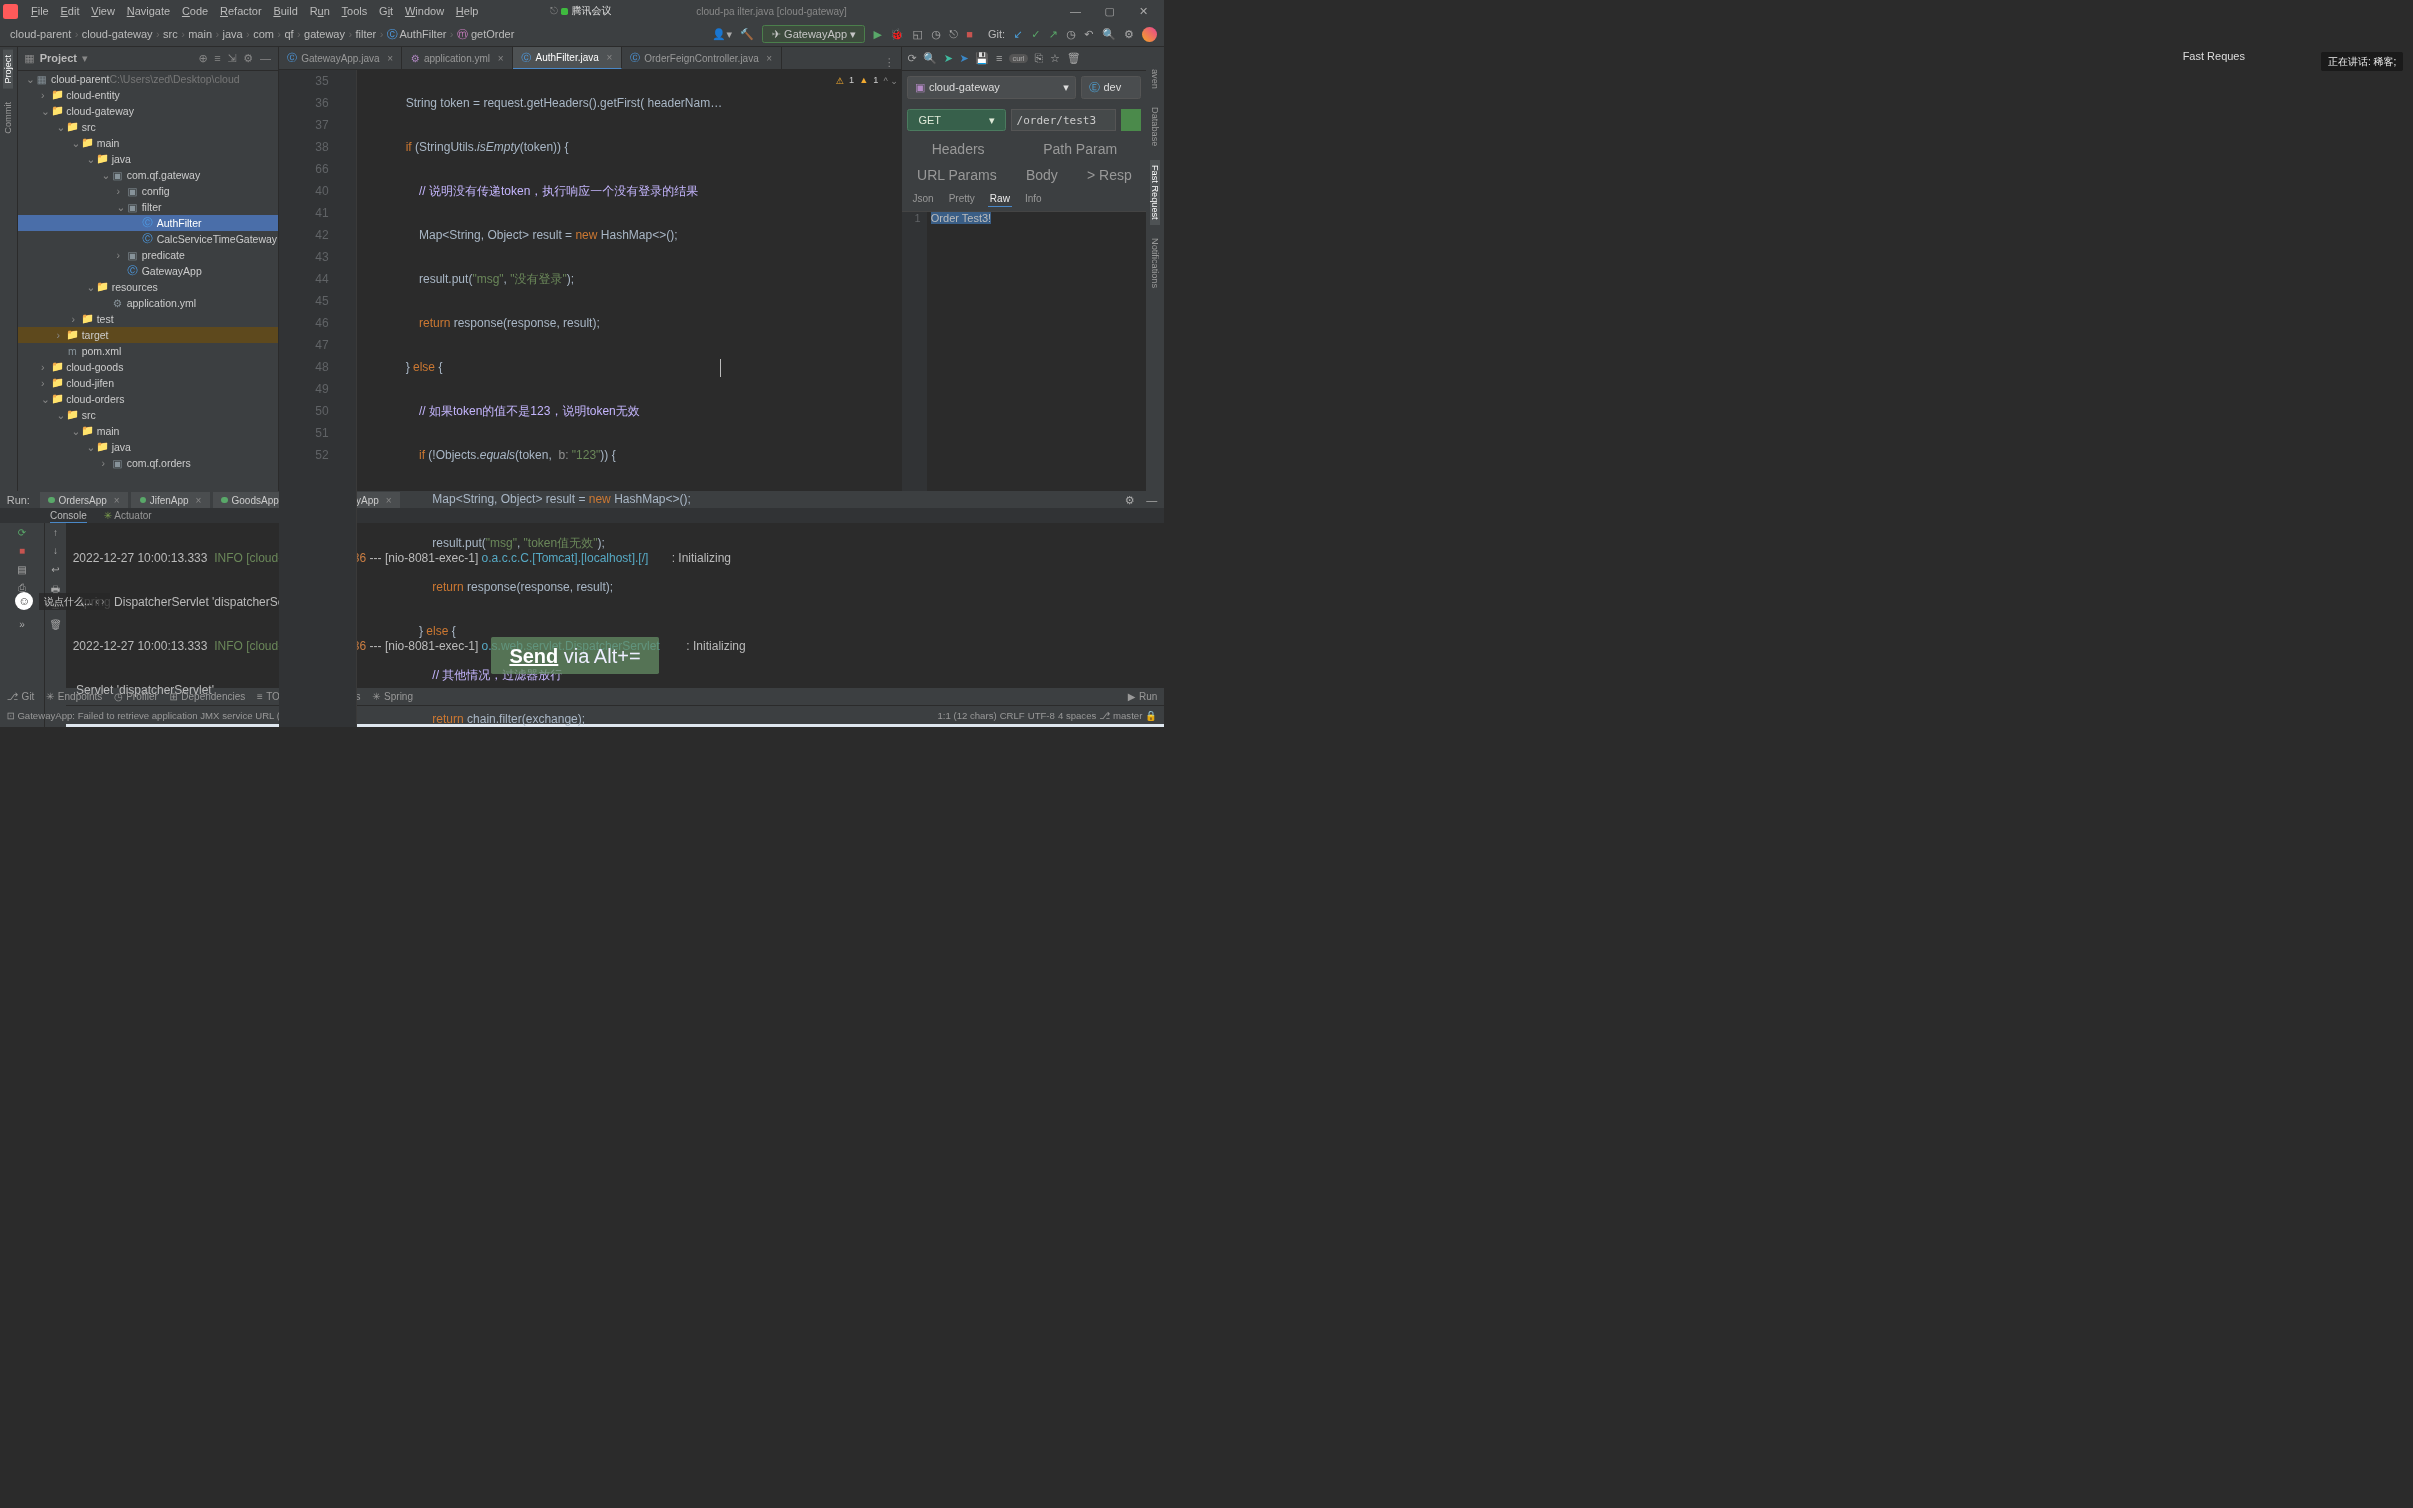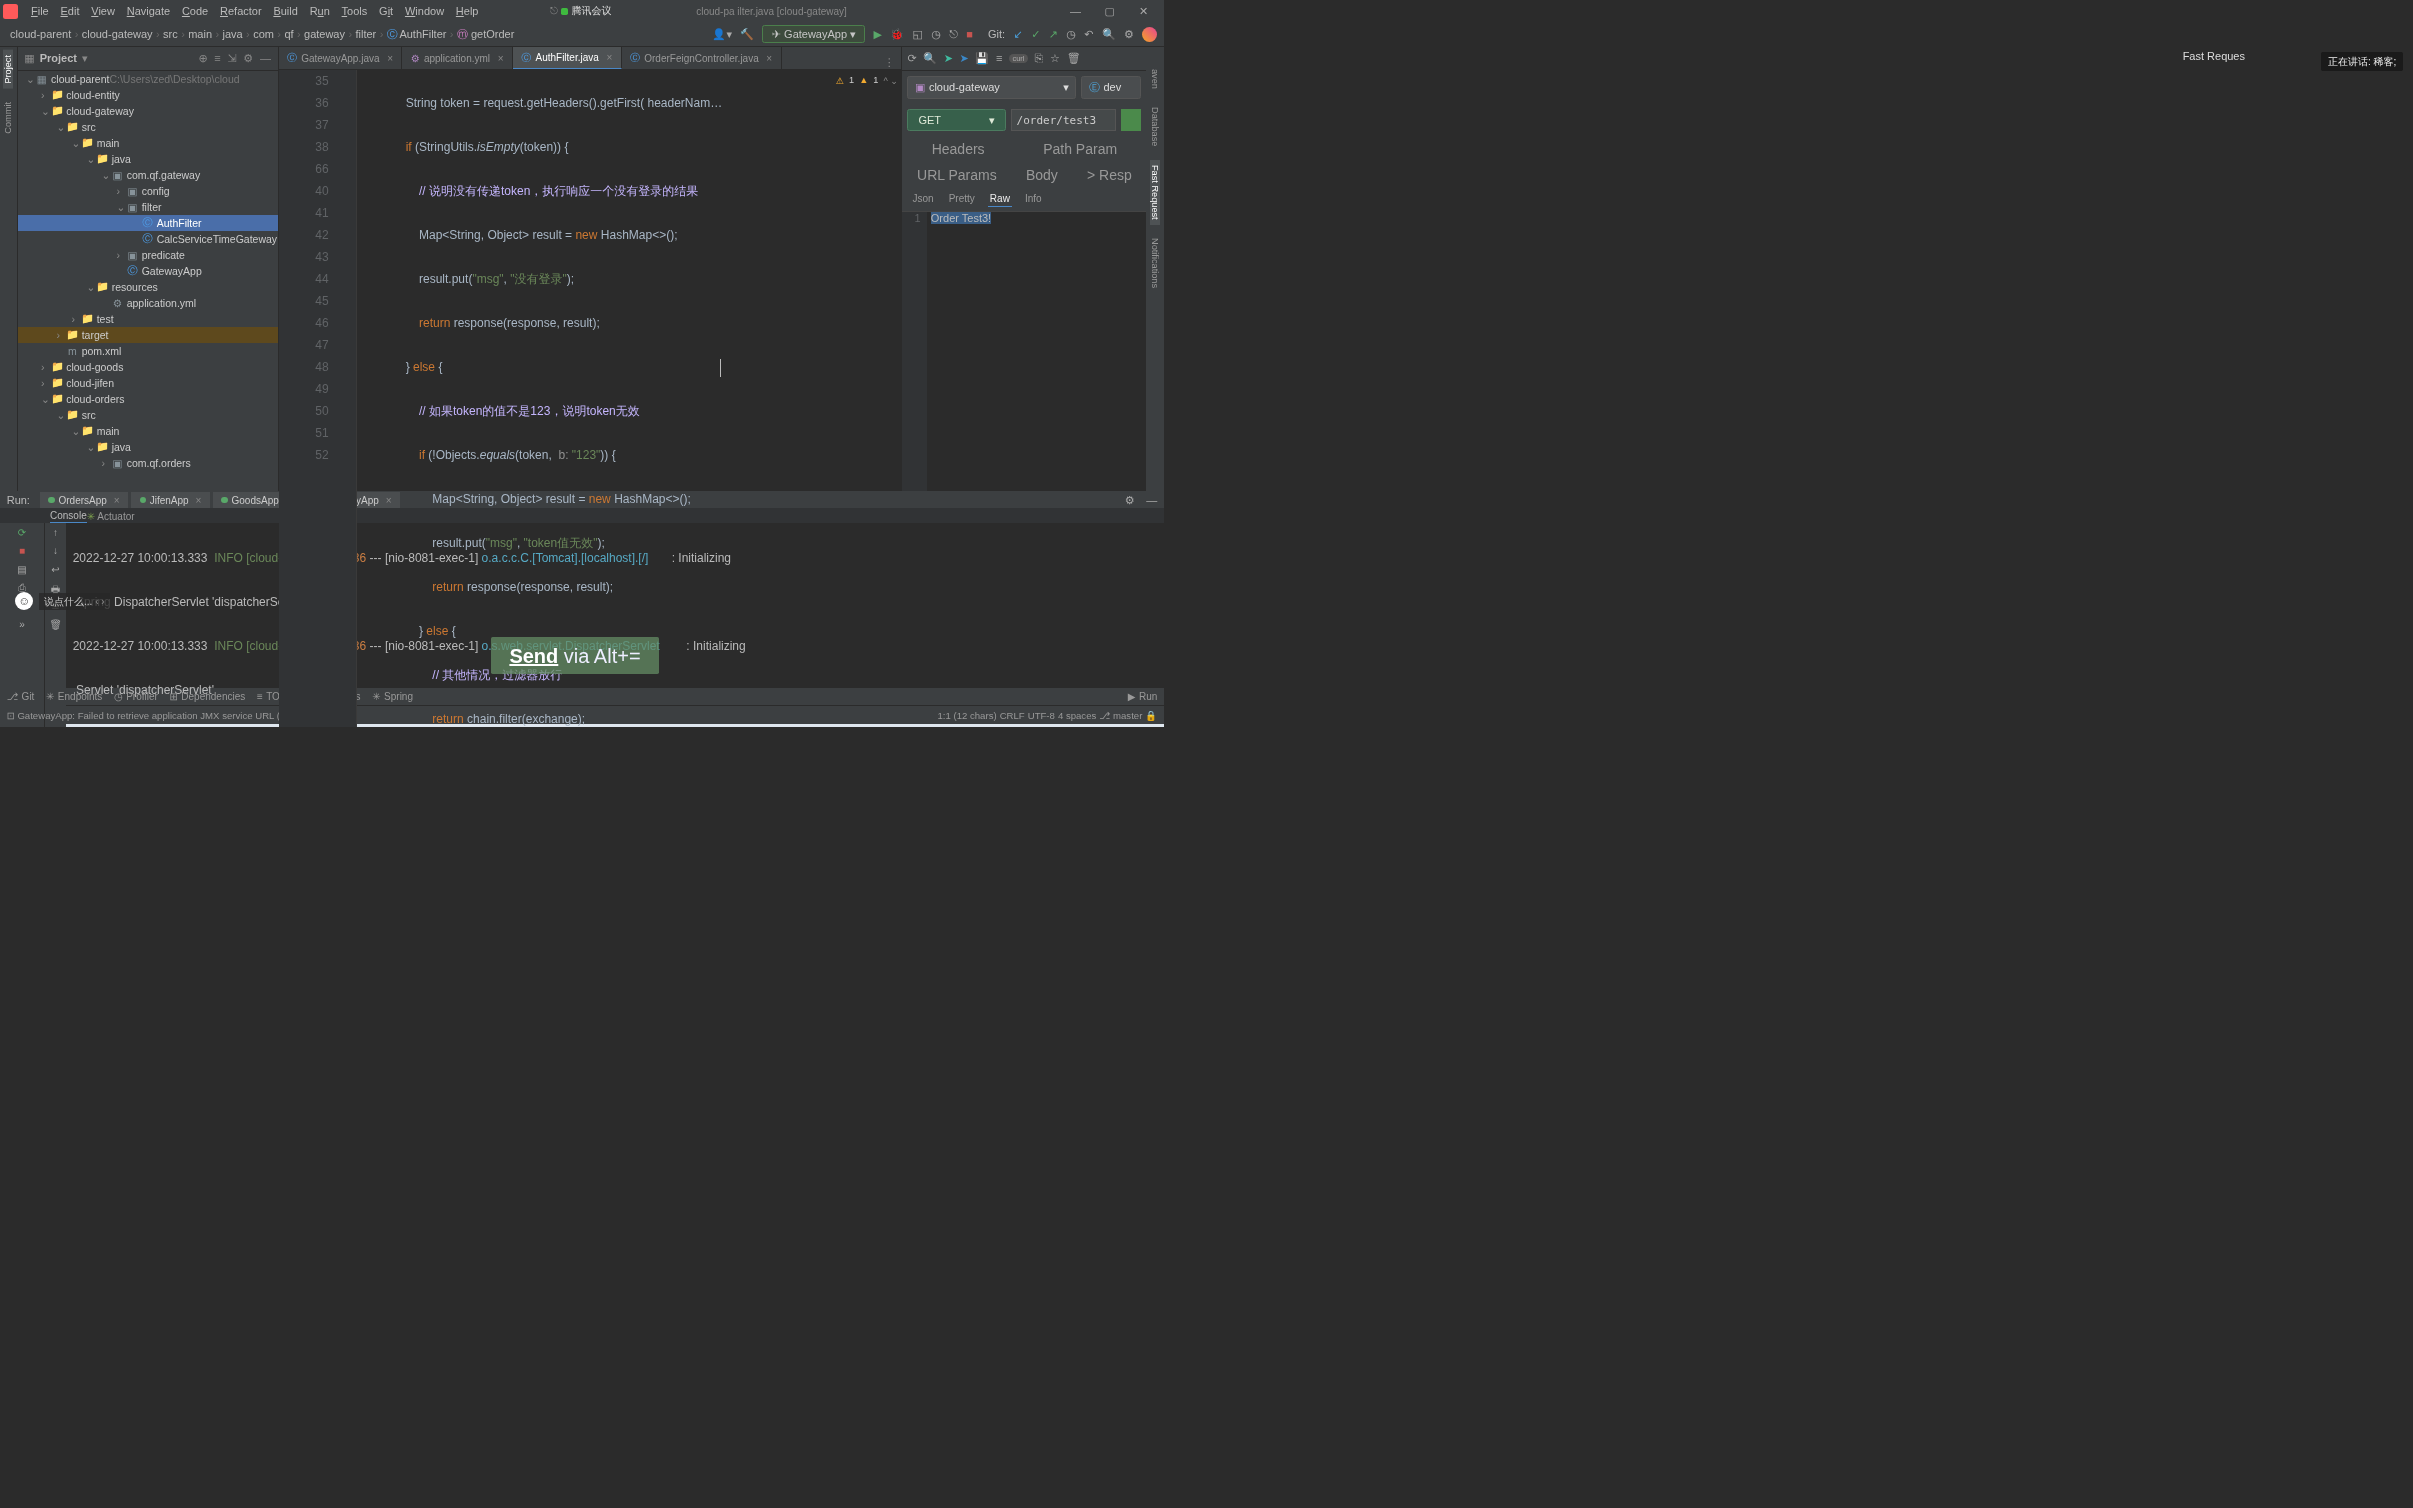--- a/index.html
+++ b/index.html
@@ -80,21 +80,21 @@
 .sidebar-right { width: 17.6px; background: #3c3f41; display: flex; flex-direction: column; align-items: center; gap: 8.4px; padding-top: 17px; }
 .sidebar-right .tab-vert { writing-mode: vertical-rl; font-size: 9.2px; color: #999; padding: 5px 0; cursor: pointer; }
 
 .run-panel { height: 196px; background: #2b2b2b; display: flex; flex-direction: column; border-top: 0.8px solid #3c3f41; }
 .run-tabs { height: 22px; background: #3c3f41; display: flex; align-items: center; padding: 0 6.7px; gap: 3.4px; }
 .run-tabs .rlabel { color: #bbb; margin-right: 6.7px; }
 .run-tab { padding: 2.5px 8.4px; background: #4a4d4f; color: #ccc; display: flex; align-items: center; gap: 3.4px; font-size: 10px; cursor: pointer; }
 .run-tab .rdot { width: 6.7px; height: 6.7px; border-radius: 50%; background: #59a869; }
 .run-tab .close { color: #888; margin-left: 3.4px; }
 .run-tabs .spacer { flex: 1; }
-.run-subtabs { height: 20px; display: flex; align-items: flex-end; padding-left: 50px; background: #313335; font-size: 10px; }
+.run-subtabs { height: 20px; display: flex; align-items: flex-start; padding-left: 50px; gap: 17px; background: #313335; font-size: 10px; }
 .run-sub { color: #bbb; border-bottom: 1.7px solid #4a88c7; padding: 1.7px 0; }
 .run-sub.off { border-bottom: none; color: #999; }
 .run-body { flex: 1; display: flex; }
 .run-gutter { width: 44px; background: #3c3f41; display: flex; flex-direction: column; gap: 3.4px; padding: 3.4px; align-items: center; }
 .run-gutter2 { width: 22px; background: #3c3f41; border-left: 0.8px solid #2b2b2b; display: flex; flex-direction: column; gap: 3.4px; padding: 3.4px 0; align-items: center; }
 .rg-icon { width: 15px; height: 15px; color: #aaa; cursor: pointer; font-size: 10px; text-align: center; }
 .console { flex: 1; font-family: Consolas, monospace; font-size: 12px; line-height: 22px; color: #bbb; padding: 1.7px 6.7px; overflow: hidden; white-space: pre; }
 .log-time { color: #bbb; }
 .log-info { color: #6a8759; }
 .log-src { color: #57aac5; }

